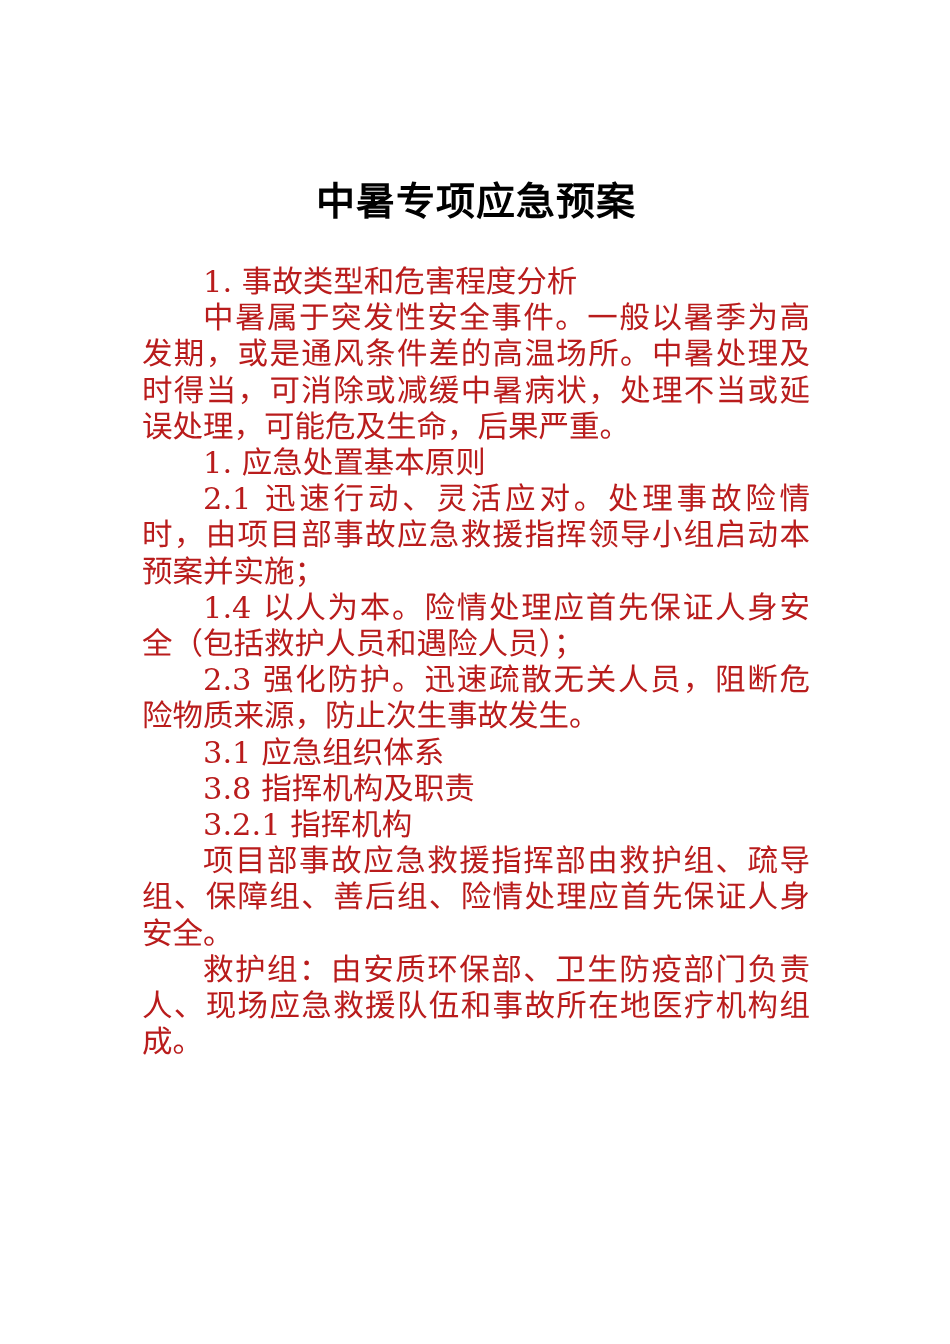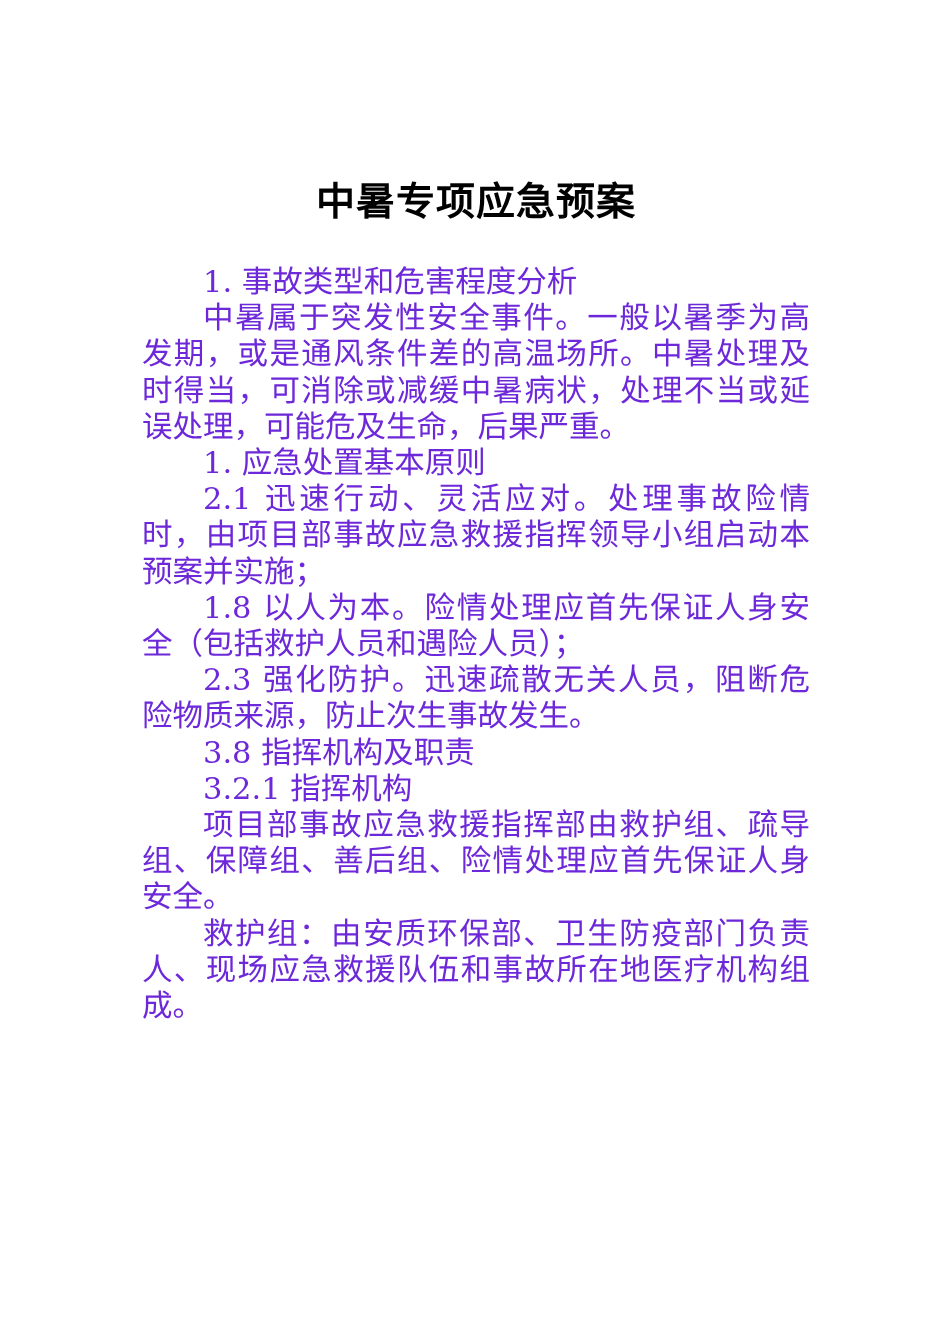--- a/index.html
+++ b/index.html
@@ -46,43 +46,44 @@
 
   p.para {
     margin: 0;
     font-size: 30.5px;
     line-height: 36.2px;
     text-align: justify;
     text-justify: inter-character;
     text-align-last: left;
     letter-spacing: 0px;
     word-break: break-all;
-    color: #6d28d9;
+    color: #b91c1c;
   }
 
   p.indent {
     text-indent: 61px;
   }
 </style>
 </head>
 <body>
 
 <div class="page">
 
   <div class="doc-body">
 
     <h1 class="doc-title">中暑专项应急预案</h1>
 
     <div>
       <p class="para indent">1. 事故类型和危害程度分析</p>
       <p class="para indent">中暑属于突发性安全事件。一般以暑季为高发期，或是通风条件差的高温场所。中暑处理及时得当，可消除或减缓中暑病状，处理不当或延误处理，可能危及生命，后果严重。</p>
       <p class="para indent">1. 应急处置基本原则</p>
       <p class="para indent">2.1 迅速行动、灵活应对。处理事故险情时，由项目部事故应急救援指挥领导小组启动本预案并实施；</p>
-      <p class="para indent">1.8 以人为本。险情处理应首先保证人身安全（包括救护人员和遇险人员）；</p>
+      <p class="para indent">1.4 以人为本。险情处理应首先保证人身安全（包括救护人员和遇险人员）；</p>
       <p class="para indent">2.3 强化防护。迅速疏散无关人员，阻断危险物质来源，防止次生事故发生。</p>
+      <p class="para indent">3.1 应急组织体系</p>
       <p class="para indent">3.8 指挥机构及职责</p>
       <p class="para indent">3.2.1 指挥机构</p>
       <p class="para indent">项目部事故应急救援指挥部由救护组、疏导组、保障组、善后组、险情处理应首先保证人身安全。</p>
       <p class="para indent">救护组：由安质环保部、卫生防疫部门负责人、现场应急救援队伍和事故所在地医疗机构组成。</p>
     </div>
 
   </div>
 
 </div>
 

